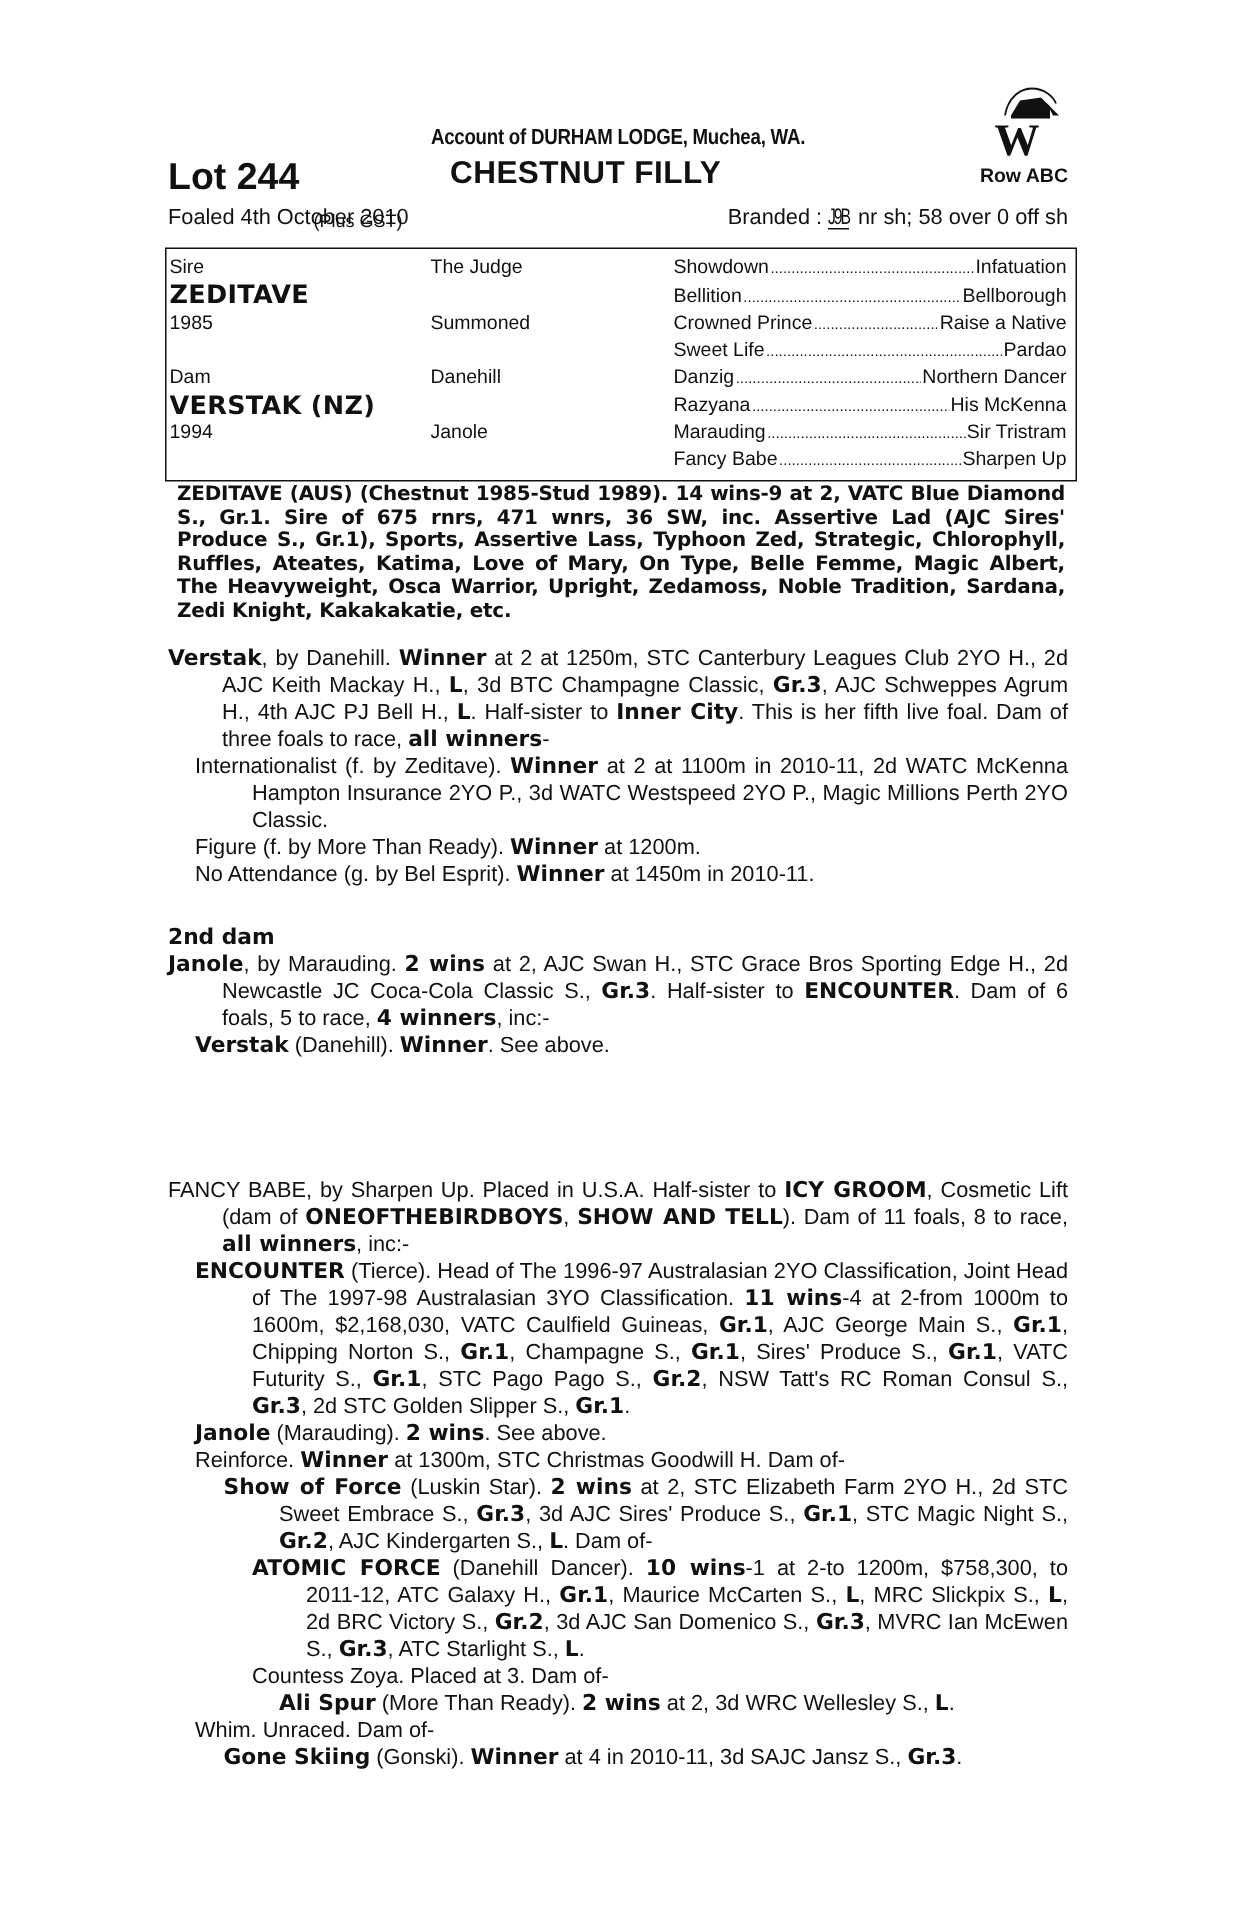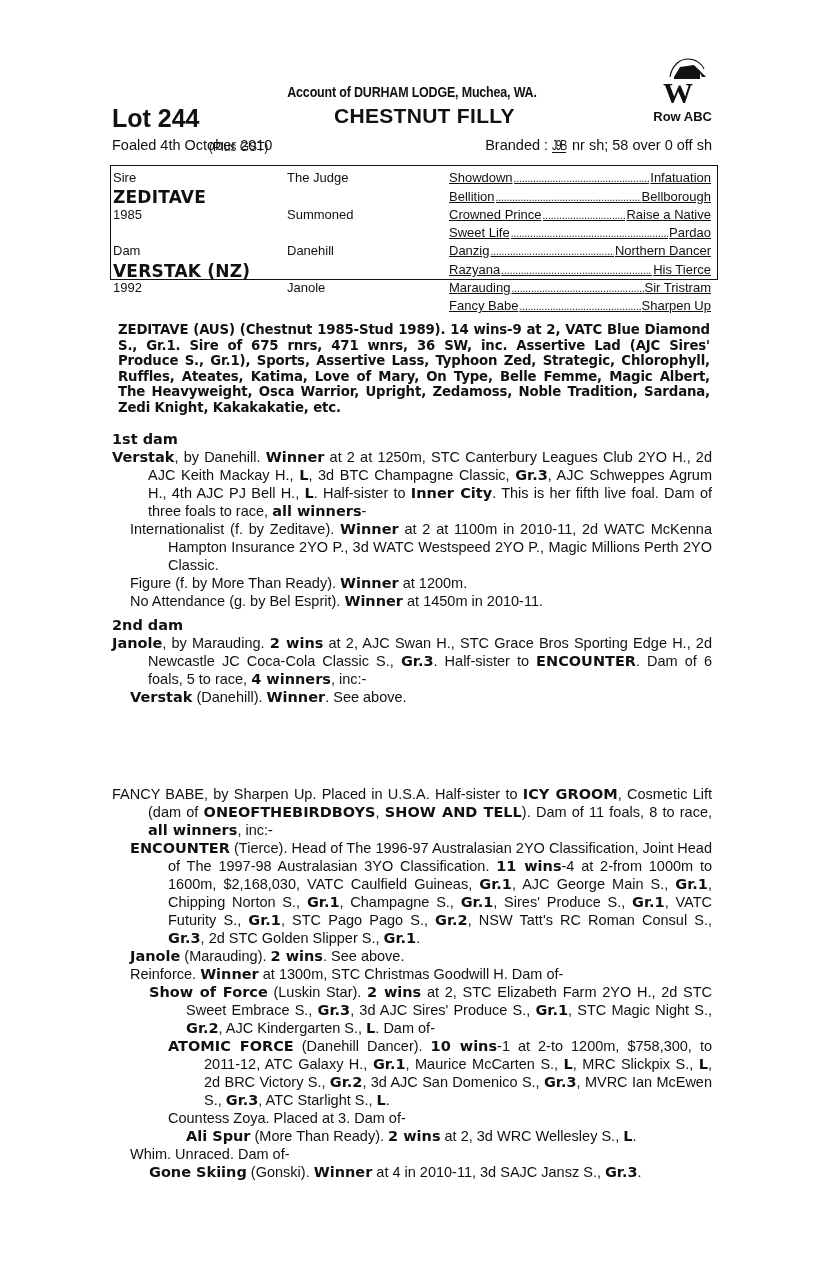--- a/index.html
+++ b/index.html
@@ -3,33 +3,33 @@
 <meta charset="utf-8">
 <style>
   html, body { margin: 0; padding: 0; background: #ffffff; }
   body { width: 827px; height: 1270px; position: relative; overflow: hidden; color: #111; font-family: "Liberation Sans", sans-serif; }
   .page { position: absolute; left: 112px; top: 0; width: 600px; }
   .logo { position: absolute; left: 660px; top: 55px; width: 48px; height: 50px; }
   .account { position: absolute; left: 0; right: 0; top: 84px; text-align: center; font-family: "Liberation Sans", sans-serif; font-weight: bold; font-size: 14.5px; letter-spacing: -0.2px; transform: scaleX(0.86); transform-origin: center; }
   .lot-line { position: absolute; left: 0; top: 104px; width: 600px; height: 26px; }
   .lot-label { position: absolute; left: 0; top: 0; font-weight: bold; font-size: 25px; }
   .plus-gst { position: absolute; left: 97px; top: 7px; font-size: 12px; margin-top: 29px; }
-  .horse-title { position: absolute; left: 188px; top: 0; font-weight: bold; font-size: 21px; letter-spacing: 0.3px; margin-left: 34px; }
+  .horse-title { position: absolute; left: 188px; top: 0; font-weight: bold; font-size: 21px; letter-spacing: 0.3px; }
   .row-label { position: absolute; right: 0; top: 5px; font-weight: bold; font-size: 13px; }
   .foaled { position: absolute; left: 0; top: 137px; font-size: 14.5px; }
   .branded { position: absolute; right: 0; top: 137px; font-size: 14.5px; white-space: nowrap; }
   .brand-glyph { display: inline-block; font-family: "Liberation Sans", sans-serif; font-size: 15px; letter-spacing: -2px; transform: scaleX(0.7); transform-origin: left; margin-right: -4px; border-bottom: 1px solid #111; line-height: 14px; }
 
-  .pedigree { position: absolute; left: -2px; top: 165px; width: 608px; height: 115px; border: 1.5px solid #111; box-sizing: border-box; }
+  .pedigree { position: absolute; left: -2px; top: 165px; width: 608px; height: 156px; border: 1.5px solid #111; box-sizing: border-box; }
   .ped-col1 { position: absolute; left: 2px; top: 4px; width: 170px; }
   .ped-col2 { position: absolute; left: 176px; top: 4px; width: 160px; }
   .ped-col3 { position: absolute; left: 338px; top: 4px; width: 262px; }
   .ped-cell { position: absolute; left: 0; font-size: 13px; white-space: nowrap; }
   .ped-name { font-weight: 900; font-size: 17px; font-family: "DejaVu Sans", sans-serif; letter-spacing: 0.2px; }
-  .gp-row { position: absolute; left: 0; width: 262px; height: 18px; font-size: 13px; display: flex; align-items: baseline; white-space: nowrap; text-decoration: underline; }
+  .gp-row { position: absolute; left: 0; width: 262px; height: 18px; font-size: 13px; display: flex; align-items: baseline; white-space: nowrap; }
   .gp-row .dots { flex: 1; overflow: hidden; margin: 0 1px; color: #111; }
   .gp-row .dots::after { content: "....................................................................................................................."; font-size: 10px; }
 
   .sire-summary { position: absolute; left: 6px; top: 322px; width: 592px; font-family: "DejaVu Sans", sans-serif; font-weight: bold; font-size: 13.3px; line-height: 15.5px; text-align: justify; letter-spacing: -0.15px; }
 
   .section { position: absolute; left: 0; width: 600px; font-size: 14.5px; line-height: 18px; }
   .section-head { font-family: "DejaVu Sans", sans-serif; font-weight: bold; font-size: 14.5px; }
   .entry { text-align: justify; }
   .b { font-family: "DejaVu Sans", sans-serif; font-weight: bold; }
   .lvl0 { padding-left: 36px; text-indent: -36px; }
@@ -64,21 +64,21 @@
     <span>Branded : </span><span class="brand-glyph">J9B</span><span> nr sh; 58 over 0 off sh</span>
   </div>
 
   <div class="pedigree">
     <div class="ped-col1">
       <div class="ped-cell" style="top:0px">Sire</div>
       <div class="ped-cell ped-name" style="top:17px">ZEDITAVE</div>
       <div class="ped-cell" style="top:37px">1985</div>
       <div class="ped-cell" style="top:73px">Dam</div>
       <div class="ped-cell ped-name" style="top:91px">VERSTAK (NZ)</div>
-      <div class="ped-cell" style="top:110px">1992</div>
+      <div class="ped-cell" style="top:110px">1994</div>
     </div>
     <div class="ped-col2">
       <div class="ped-cell" style="top:0px">The Judge</div>
       <div class="ped-cell" style="top:37px">Summoned</div>
       <div class="ped-cell" style="top:73px">Danehill</div>
       <div class="ped-cell" style="top:110px">Janole</div>
     </div>
     <div class="ped-col3">
       <div class="gp-row" style="top:0px">
           <span>Showdown</span>
@@ -101,39 +101,38 @@
           <span>Pardao</span>
         </div>
       <div class="gp-row" style="top:73px">
           <span>Danzig</span>
           <span class="dots"></span>
           <span>Northern Dancer</span>
         </div>
       <div class="gp-row" style="top:92px">
           <span>Razyana</span>
           <span class="dots"></span>
-          <span>His Tierce</span>
+          <span>His McKenna</span>
         </div>
       <div class="gp-row" style="top:110px">
           <span>Marauding</span>
           <span class="dots"></span>
           <span>Sir Tristram</span>
         </div>
       <div class="gp-row" style="top:128px">
           <span>Fancy Babe</span>
           <span class="dots"></span>
           <span>Sharpen Up</span>
         </div>
     </div>
   </div>
 
   <div class="sire-summary">ZEDITAVE (AUS) (Chestnut 1985-Stud 1989). 14 wins-9 at 2, VATC Blue Diamond S., Gr.1. Sire of 675 rnrs, 471 wnrs, 36 SW, inc. Assertive Lad (AJC Sires' Produce S., Gr.1), Sports, Assertive Lass, Typhoon Zed, Strategic, Chlorophyll, Ruffles, Ateates, Katima, Love of Mary, On Type, Belle Femme, Magic Albert, The Heavyweight, Osca Warrior, Upright, Zedamoss, Noble Tradition, Sardana, Zedi Knight, Kakakakatie, etc.</div>
 
   <div class="section" style="top:430px">
-    <div class="section-head">1st dam</div>
     <div>
         <div class="entry lvl0"><span class="b">Verstak</span><span>, by Danehill. </span><span class="b">Winner</span><span> at 2 at 1250m, STC Canterbury Leagues Club 2YO H., 2d AJC Keith Mackay H., </span><span class="b">L</span><span>, 3d BTC Champagne Classic, </span><span class="b">Gr.3</span><span>, AJC Schweppes Agrum H., 4th AJC PJ Bell H., </span><span class="b">L</span><span>. Half-sister to </span><span class="b">Inner City</span><span>. This is her fifth live foal. Dam of three foals to race, </span><span class="b">all winners</span><span>-</span></div>
         <div class="entry lvl1"><span>Internationalist (f. by Zeditave). </span><span class="b">Winner</span><span> at 2 at 1100m in 2010-11, 2d WATC McKenna Hampton Insurance 2YO P., 3d WATC Westspeed 2YO P., Magic Millions Perth 2YO Classic.</span></div>
         <div class="entry lvl1"><span>Figure (f. by More Than Ready). </span><span class="b">Winner</span><span> at 1200m.</span></div>
         <div class="entry lvl1"><span>No Attendance (g. by Bel Esprit). </span><span class="b">Winner</span><span> at 1450m in 2010-11.</span></div>
       </div>
   </div>
 
   <div class="section" style="top:616px">
     <div class="section-head">2nd dam</div>

